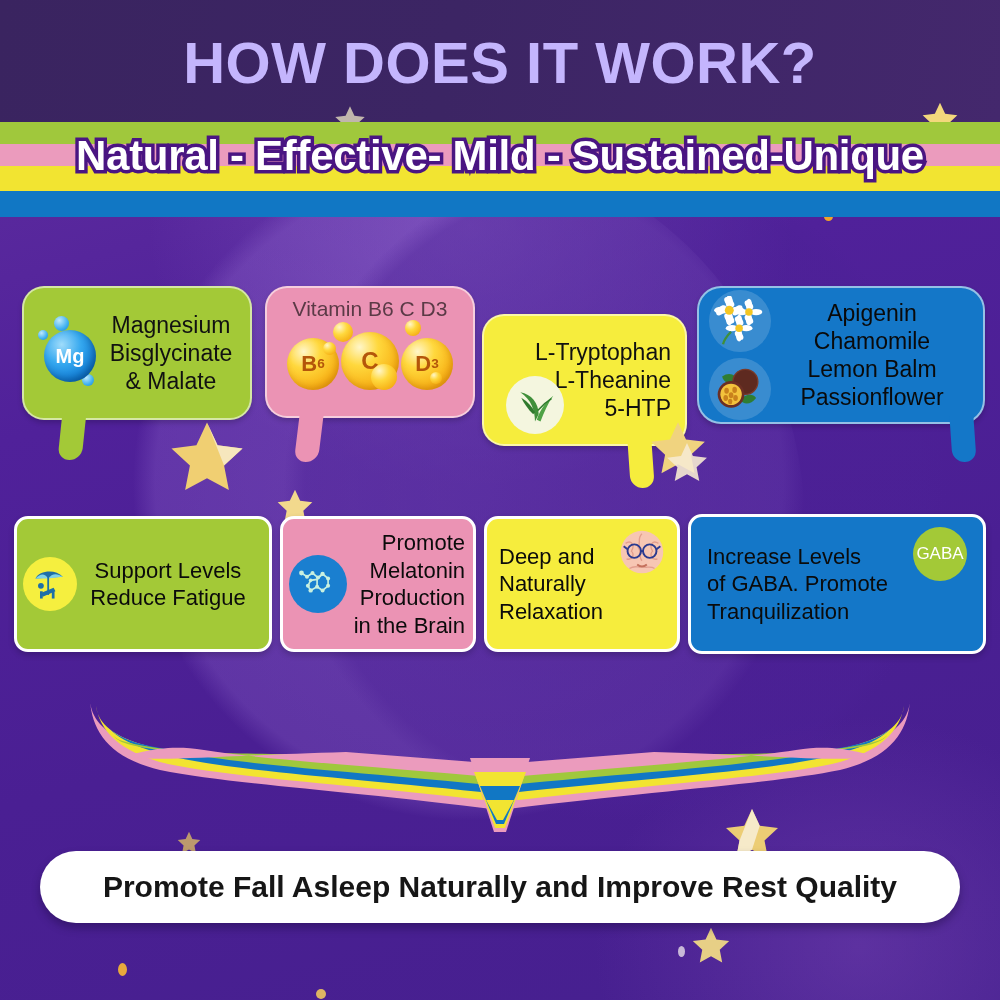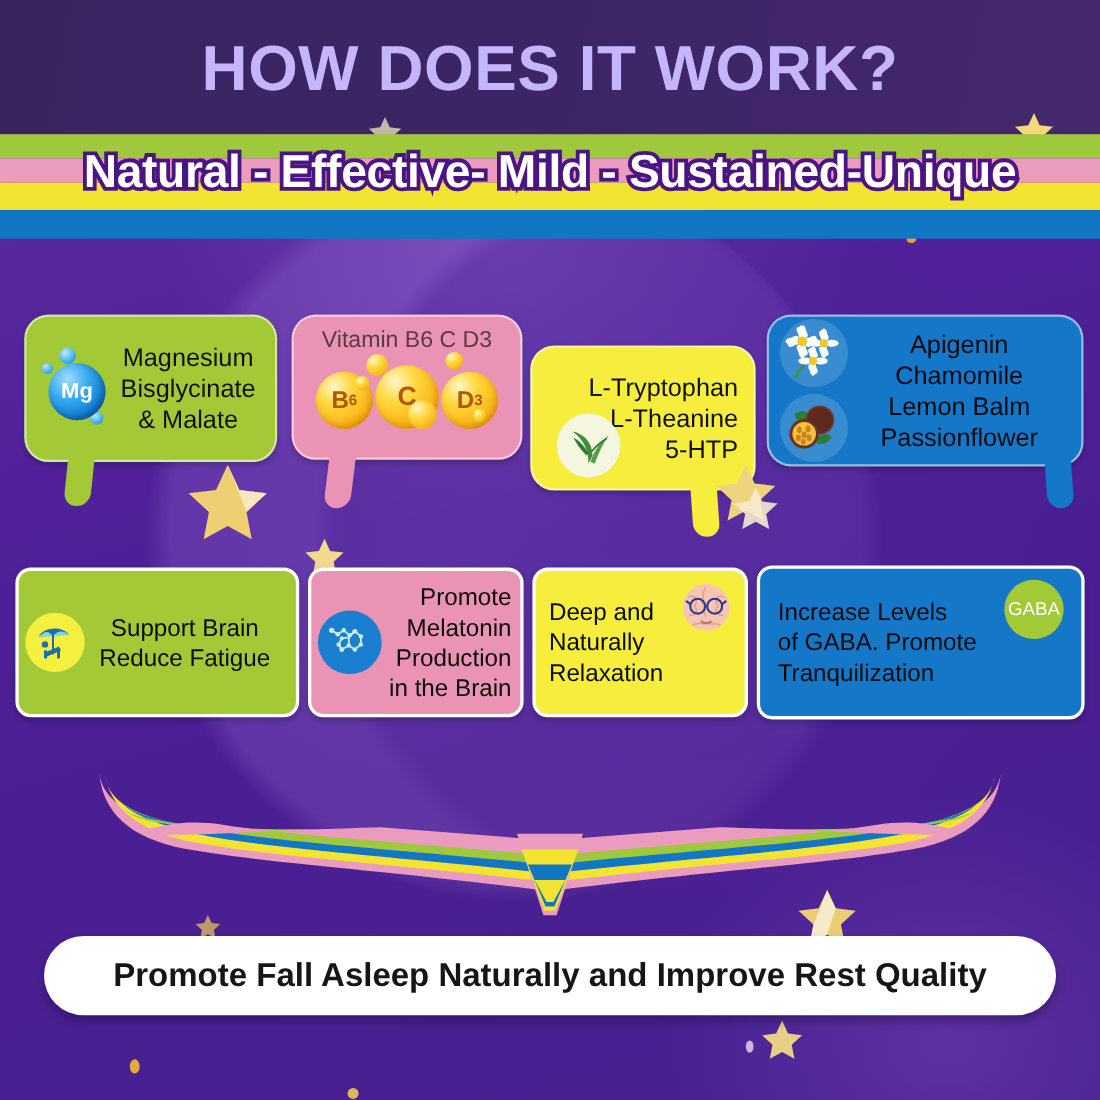--- a/index.html
+++ b/index.html
@@ -96,21 +96,21 @@
   #b2 { left:265px; top:8px; width:210px; height:132px; background:#eb93b4; padding:6px 8px 0 8px; flex-direction:column; align-items:center; justify-content:flex-start; }
   #b2 .tail { left:30px; background:#eb93b4; transform:skewX(-7deg); height:52px; bottom:-46px; }
   #b2 .txt { color:#5b3a46; font-size:21px; text-align:center; margin-top:2px; }
 
   
   #b3 { left:482px; top:8px; width:205px; height:132px; background:#f6ed3d; padding:0 10px;margin-top:28px; }
   #b3 .tail { left:145px; background:#f6ed3d; height:50px; bottom:-44px; transform:skewX(4deg); }
   #b3 .txt { text-align:right; flex:1; padding-right:4px; }
 
   
-  #b4 { left:697px; top:8px; width:288px; height:138px; background:#1477c8; padding:0 10px 0 6px; }
+  #b4 { left:697px; top:8px; width:288px; height:138px; background:#1477c8; padding:0 10px 0 6px;border-radius:24px; }
   #b4 .tail { left:252px; background:#1477c8; height:46px; bottom:-40px; transform:skewX(4deg); }
   #b4 .txt { color:#0a0a0a; text-align:center; flex:1; font-size:23px; }
   .mg-ball {
     width:52px; height:52px; border-radius:50%;
     background:radial-gradient(circle at 34% 28%, #9fdcfb 0%, #35a8ef 38%, #0d78d4 75%, #0a5fae 100%);
     color:#fff; font-weight:bold; font-size:20px;
     display:flex; align-items:center; justify-content:center;
     box-shadow:inset -3px -3px 7px rgba(0,0,0,0.25);
     position:relative;
   }
@@ -365,21 +365,21 @@
           <path d="M6 16 C12 10 16 10 20 16 Z" fill="#7fd2e8"></path>
           <path d="M20 16 C24 10 30 10 36 14 Z" fill="#7fd2e8"></path>
           <rect x="19" y="14" width="2" height="20" fill="#1e6fa8"></rect>
           <path d="M12 32 L26 26 L28 30 L14 36 Z" fill="#1e6fa8"></path>
           <circle cx="12" cy="24" r="3.2" fill="#1e6fa8"></circle>
           <rect x="11" y="30" width="3" height="8" fill="#1e6fa8"></rect>
           <rect x="24" y="30" width="3" height="8" fill="#1e6fa8"></rect>
         </svg>
       </div>
       <div class="txt">
-        <div>Support Brain</div>
+        <div>Support Levels</div>
         <div>Reduce Fatigue</div>
       </div>
     </div>
 
     <div class="card2" id="c2">
       <div class="ic-molecule">
         <svg width="48" height="44" viewBox="0 0 52 48">
           <g stroke="#c8f0e0" stroke-width="1.8" fill="none">
             <path d="M8 12 L14 16 L20 12 L26 17 L31 13"></path>
             <path d="M31 13 L37 18 L37 26 L31 31 L25 27 L25 19 Z"></path>

